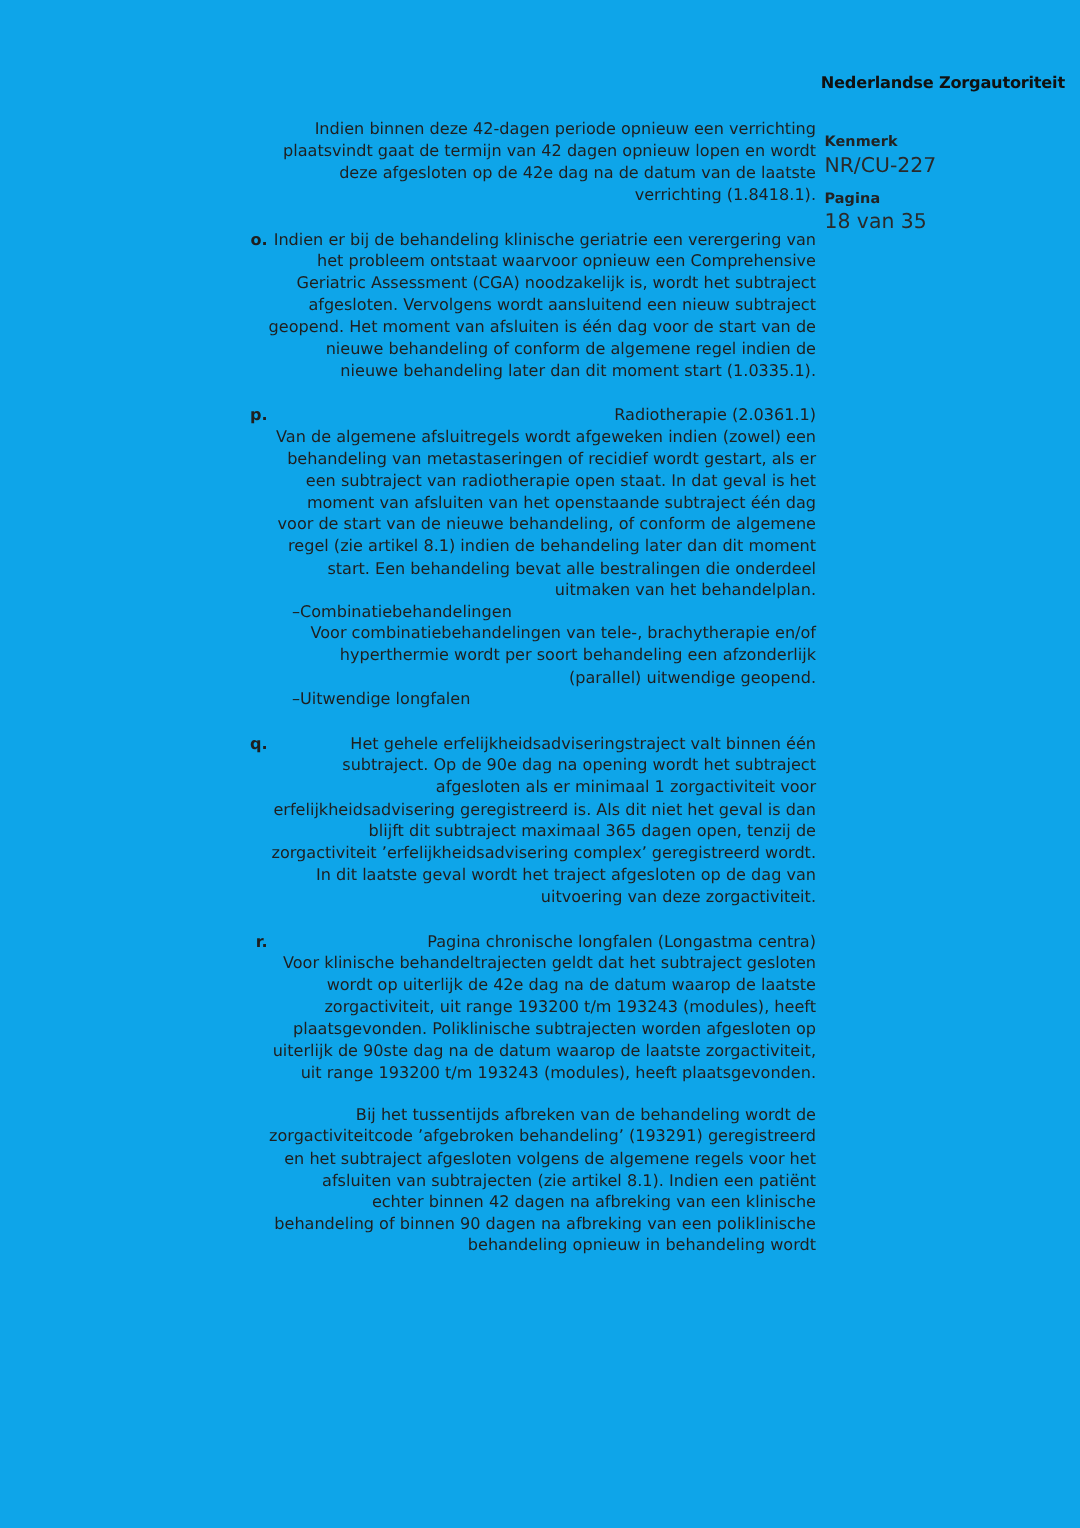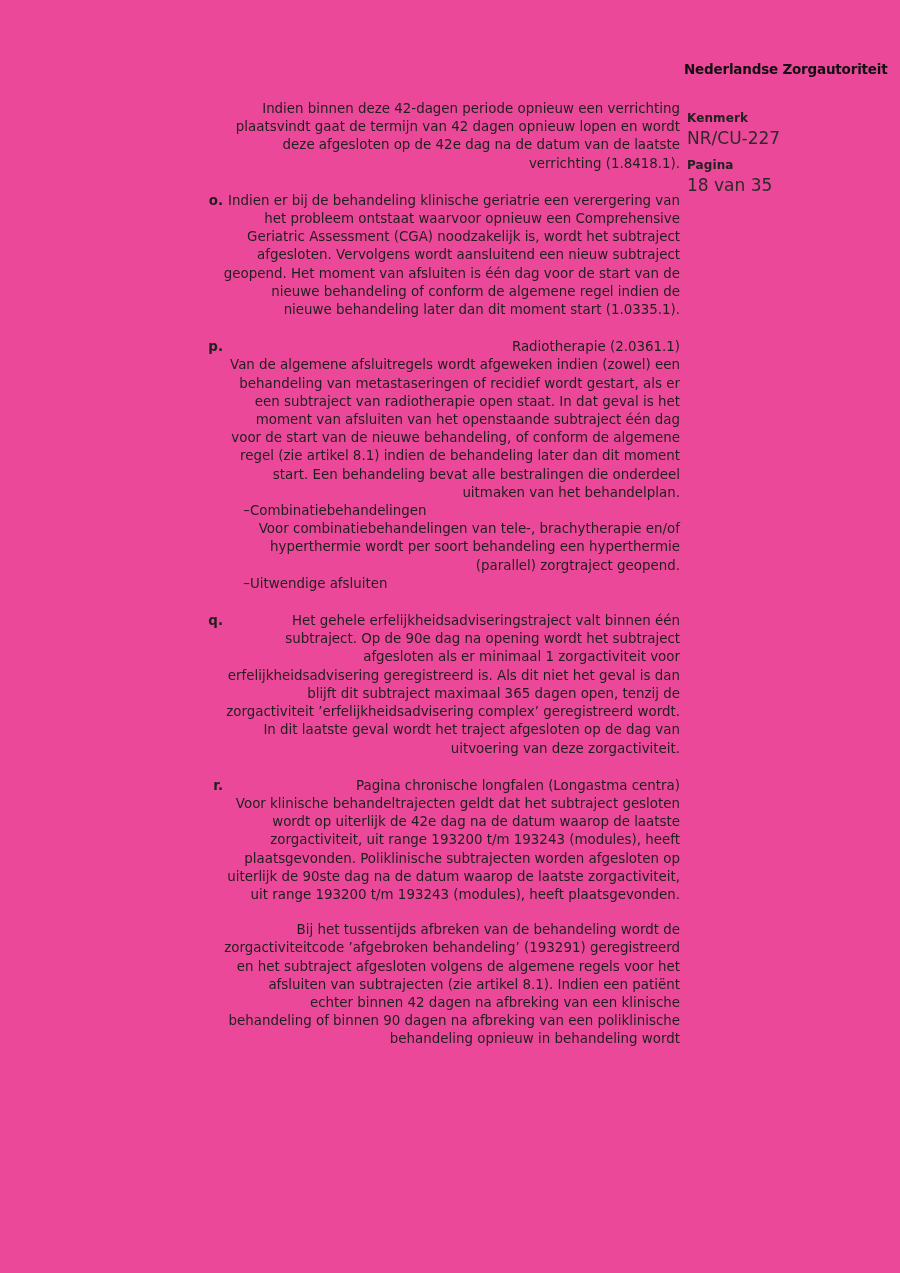--- a/index.html
+++ b/index.html
@@ -12,21 +12,21 @@
     width: 900px;
     height: 1273px;
     position: relative;
     font-family: "DejaVu Sans", "Liberation Sans", sans-serif;
     color: #1f1f1f;
     overflow: hidden;
   }
   .page {
     position: absolute;
     inset: 0;
-    background: #ec4899;
+    background: #0ea5e9;
   }
   
   .brand {
     position: absolute;
     left: 684px;
     top: 61px;
     font-size: 13.5px;
     font-weight: bold;
     letter-spacing: -0.2px;
     color: #111111;
@@ -114,24 +114,24 @@
       </div>
       <div class="item">
         <div class="letter">p.</div>
         <div class="body">
           <div class="block">Radiotherapie (2.0361.1)</div>
           <div class="block">Van de algemene afsluitregels wordt afgeweken indien (zowel) een behandeling van metastaseringen of recidief wordt gestart, als er een subtraject van radiotherapie open staat. In dat geval is het moment van afsluiten van het openstaande subtraject één dag voor de start van de nieuwe behandeling, of conform de algemene regel (zie artikel 8.1) indien de behandeling later dan dit moment start. Een behandeling bevat alle bestralingen die onderdeel uitmaken van het behandelplan.</div>
           <div class="bullet">
             <span class="dash">–</span>
             <span class="bullet-label">Combinatiebehandelingen</span>
           </div>
-          <div class="block">Voor combinatiebehandelingen van tele-, brachytherapie en/of hyperthermie wordt per soort behandeling een hyperthermie (parallel) zorgtraject geopend.</div>
+          <div class="block">Voor combinatiebehandelingen van tele-, brachytherapie en/of hyperthermie wordt per soort behandeling een afzonderlijk (parallel) uitwendige geopend.</div>
           <div class="bullet">
             <span class="dash">–</span>
-            <span class="bullet-label">Uitwendige afsluiten</span>
+            <span class="bullet-label">Uitwendige longfalen</span>
           </div>
         </div>
       </div>
       <div class="item">
         <div class="letter">q.</div>
         <div class="body">
           <div class="block">Het gehele erfelijkheidsadviseringstraject valt binnen één subtraject. Op de 90e dag na opening wordt het subtraject afgesloten als er minimaal 1 zorgactiviteit voor erfelijkheidsadvisering geregistreerd is. Als dit niet het geval is dan blijft dit subtraject maximaal 365 dagen open, tenzij de zorgactiviteit ’erfelijkheidsadvisering complex’ geregistreerd wordt. In dit laatste geval wordt het traject afgesloten op de dag van uitvoering van deze zorgactiviteit.</div>
         </div>
       </div>
       <div class="item">

